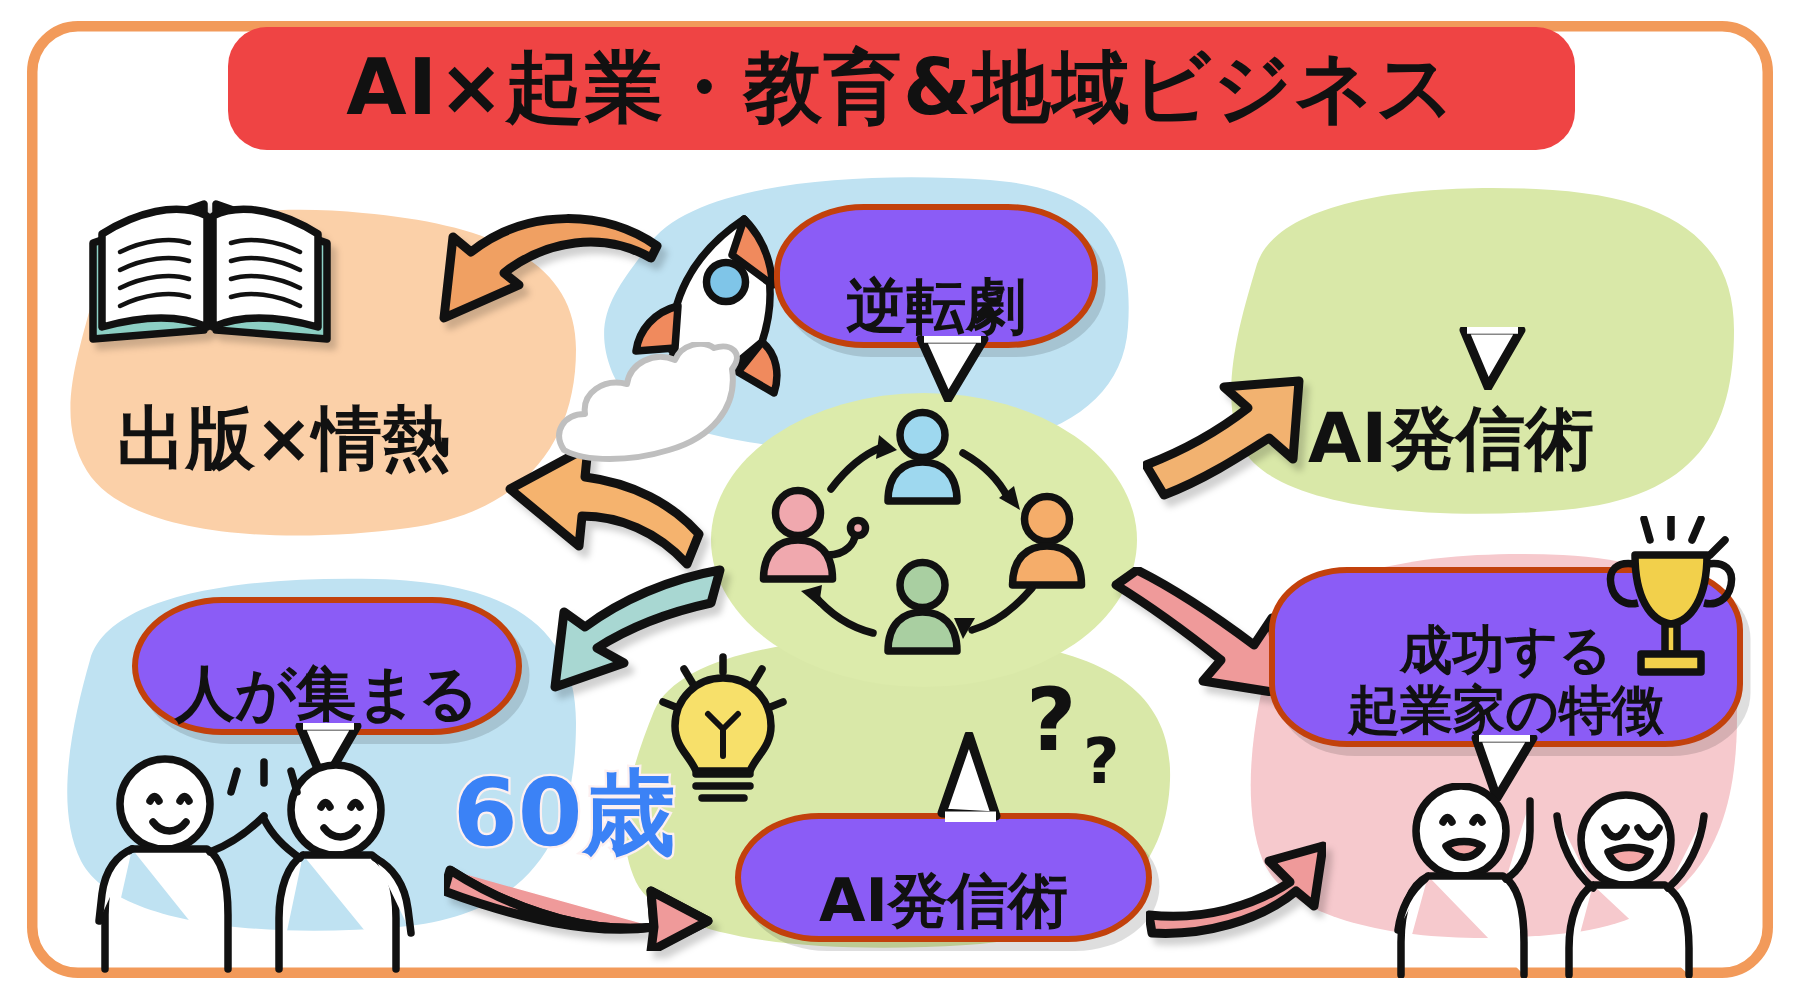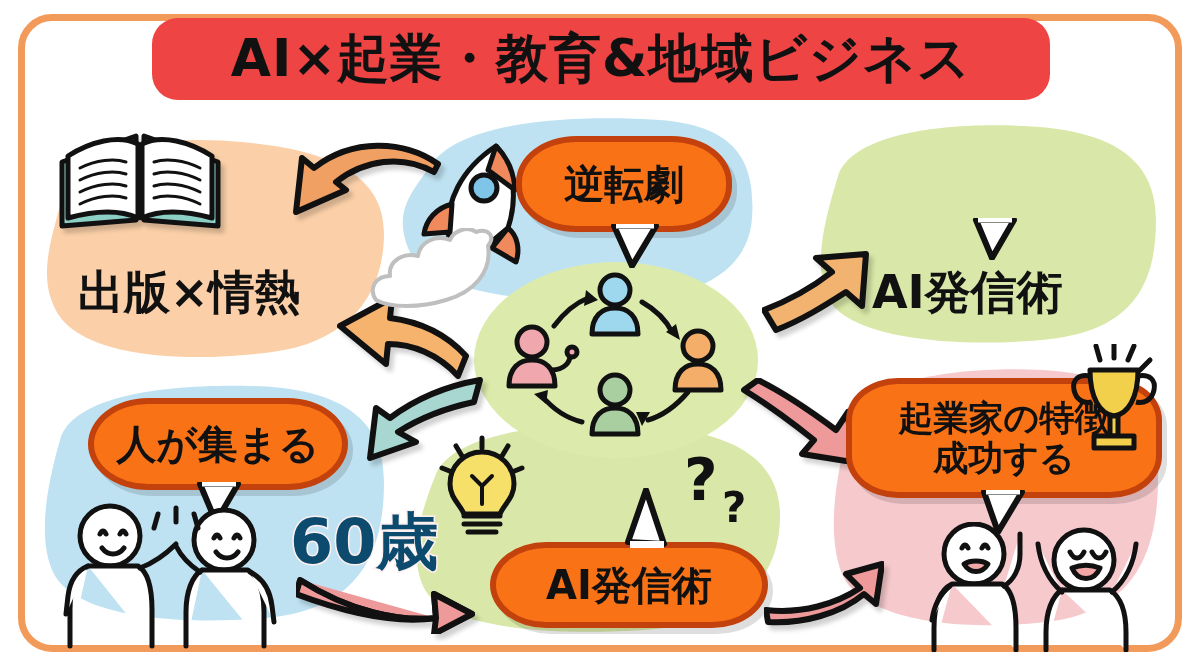--- a/index.html
+++ b/index.html
@@ -17,33 +17,33 @@
                 background:#ef4444;border-radius:26px;
                 display:flex;align-items:center;justify-content:center;}
   .title-banner .t{font-size:52px;font-weight:700;color:#111;letter-spacing:1px;
                    white-space:nowrap;font-family:"DejaVu Sans","Liberation Sans",sans-serif;}
 
   
   .blob{position:absolute;}
   .blob svg{display:block;width:100%;height:100%;}
 
   
-  .bubble{position:absolute;background:#f97316;border:6px solid #c2410c;
-          border-radius:60px/46px;display:flex;align-items:center;justify-content:center;
+  .bubble{position:absolute;background:#8b5cf6;border:4px solid #c2410c;
+          border-radius:60px/46px;display:flex;align-items:flex-end;justify-content:center;
           box-shadow:5px 6px 0 rgba(0,0,0,.13);box-sizing:border-box;}
   .bubble .btxt{font-size:40px;font-weight:700;color:#111;white-space:nowrap;line-height:1.15;text-align:center;}
   .bubble .btxt.two{font-size:35px;white-space:normal;}
   .bubble:after,.bubble:before{content:"";position:absolute;}
 
   
   .label{position:absolute;font-weight:700;color:#111;white-space:nowrap;}
 
   
-  .pinknum{position:absolute;font-size:62px;font-weight:700;color:#0c4a6e;
-           -webkit-text-stroke:3px #fdf0f0;paint-order:stroke fill;white-space:nowrap;}
+  .pinknum{position:absolute;font-size:62px;font-weight:700;color:#3b82f6;
+           -webkit-text-stroke:3px #fdf0f0;paint-order:stroke fill;white-space:nowrap;margin-left:12px;}
 
   .shadowed{filter:drop-shadow(4px 5px 2px rgba(0,0,0,.18));}
   .arrow{position:absolute;}
   .icon{position:absolute;}
 </style>
 </head>
 <body>
 
 <div id="stage">
 
@@ -307,22 +307,22 @@
   </div>
 
   <div class="arrow shadowed" style="left:764px;top:552px;width:120px;height:74px;">
     <svg viewBox="0 0 120 74">
       <path d="M2,58 C38,62 72,52 96,36 L82,22 L118,12 L112,52 L100,42 C76,62 38,72 4,70 Z" fill="#ef9a9a" stroke="#111" stroke-width="6" stroke-linejoin="round"></path>
     </svg>
   </div>
 
   <div class="bubble" style="left:846px;top:378px;width:316px;height:120px;border-radius:52px/42px;">
     <div class="btxt two" style="display:flex;flex-direction:column;">
+      <span>成功する</span>
       <span>起業家の特徴</span>
-      <span>成功する</span>
     </div>
   </div>
   <div class="icon" style="left:980px;top:490px;width:48px;height:44px;">
     <svg viewBox="0 0 48 44">
         <path d="M4,2 L42,2 L18,42 Z" fill="#fff" stroke="#111" stroke-width="6" stroke-linejoin="round"></path>
     <path d="M6,0 L40,0" stroke="#fff" stroke-width="9"></path>
       </svg>
   </div>
 
   <div class="icon" style="left:1060px;top:344px;width:106px;height:112px;">

